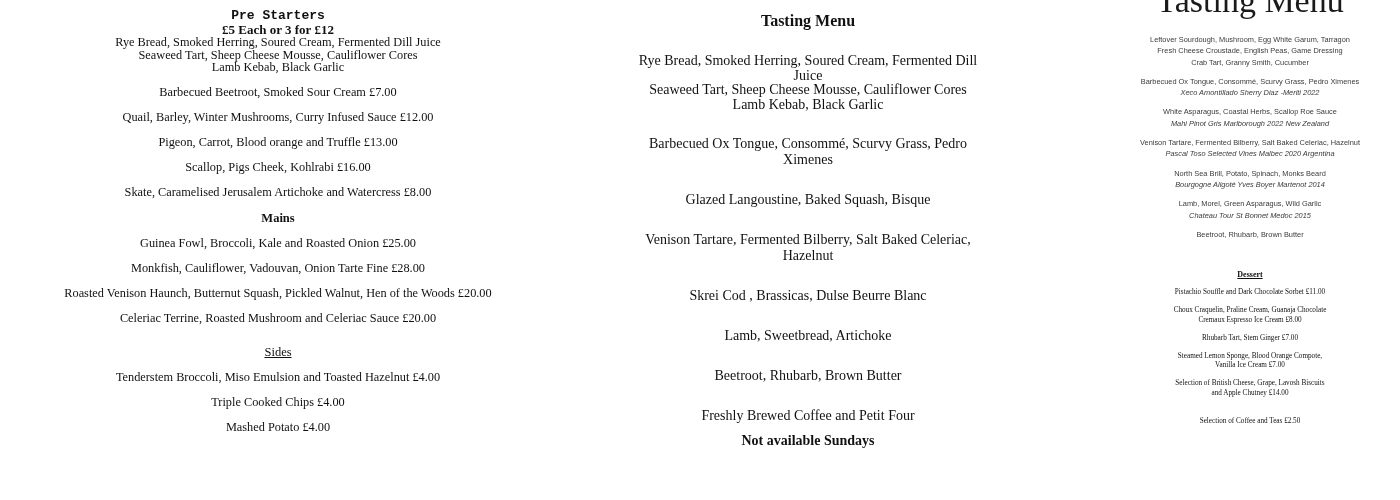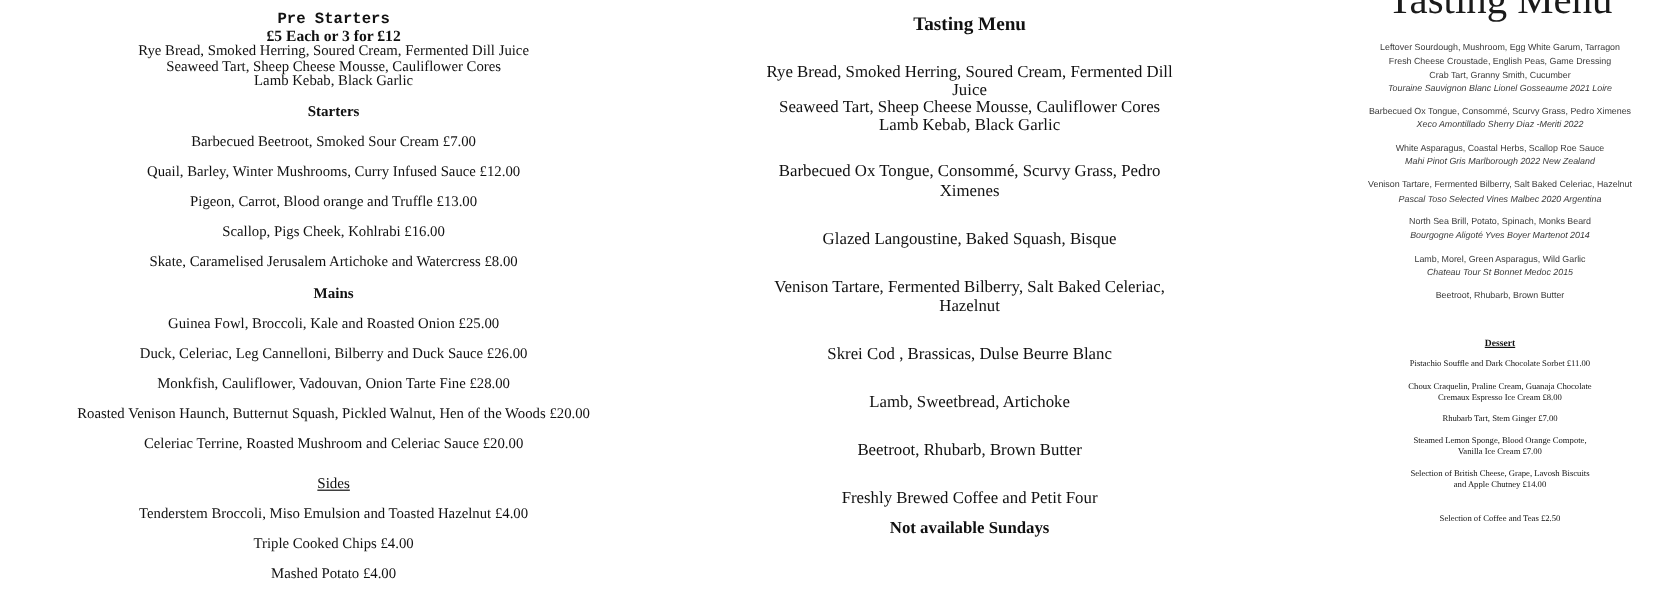--- a/index.html
+++ b/index.html
@@ -43,32 +43,30 @@
 <div id="left" class="panel serif">
   <div>
     <div class="pre-title">Pre Starters</div>
     <div class="pre-price">£5 Each or 3 for £12</div>
     <div class="pre-line">Rye Bread, Smoked Herring, Soured Cream, Fermented Dill Juice</div>
     <div class="pre-line">Seaweed Tart, Sheep Cheese Mousse, Cauliflower Cores</div>
     <div class="pre-line">Lamb Kebab, Black Garlic</div>
   </div>
 
   <div class="starters">
-    <div class="section-title">Starters</div>
     <div class="item">Barbecued Beetroot, Smoked Sour Cream £7.00</div>
     <div class="item">Quail, Barley, Winter Mushrooms, Curry Infused Sauce £12.00</div>
     <div class="item">Pigeon, Carrot, Blood orange and Truffle £13.00</div>
     <div class="item">Scallop, Pigs Cheek, Kohlrabi £16.00</div>
     <div class="item">Skate, Caramelised Jerusalem Artichoke and Watercress £8.00</div>
   </div>
 
   <div>
     <div class="section-title">Mains</div>
     <div class="item">Guinea Fowl, Broccoli, Kale and Roasted Onion £25.00</div>
-    <div class="item">Duck, Celeriac, Leg Cannelloni, Bilberry and Duck Sauce £26.00</div>
     <div class="item">Monkfish, Cauliflower, Vadouvan, Onion Tarte Fine £28.00</div>
     <div class="item">Roasted Venison Haunch, Butternut Squash, Pickled Walnut, Hen of the Woods £20.00</div>
     <div class="item">Celeriac Terrine, Roasted Mushroom and Celeriac Sauce £20.00</div>
   </div>
 
   <div>
     <div class="section-title u">Sides</div>
     <div class="item">Tenderstem Broccoli, Miso Emulsion and Toasted Hazelnut £4.00</div>
     <div class="item">Triple Cooked Chips £4.00</div>
     <div class="item">Mashed Potato £4.00</div>
@@ -96,21 +94,20 @@
 </div>
 
 <div id="right" class="panel">
   <div class="big-title serif">Tasting Menu</div>
 
   <div class="pairing sans">
     <div class="pair-group">
       <div>Leftover Sourdough, Mushroom, Egg White Garum, Tarragon</div>
       <div>Fresh Cheese Croustade, English Peas, Game Dressing</div>
       <div>Crab Tart, Granny Smith, Cucumber</div>
-      <div class="wine">Touraine Sauvignon Blanc Lionel Gosseaume 2021 Loire</div>
     </div>
     <div class="pair-group">
       <div>Barbecued Ox Tongue, Consommé, Scurvy Grass, Pedro Ximenes</div>
       <div class="wine">Xeco Amontillado Sherry Diaz -Meriti 2022</div>
     </div>
     <div class="pair-group">
       <div>White Asparagus, Coastal Herbs, Scallop Roe Sauce</div>
       <div class="wine">Mahi Pinot Gris Marlborough 2022 New Zealand</div>
     </div>
     <div class="pair-group">

